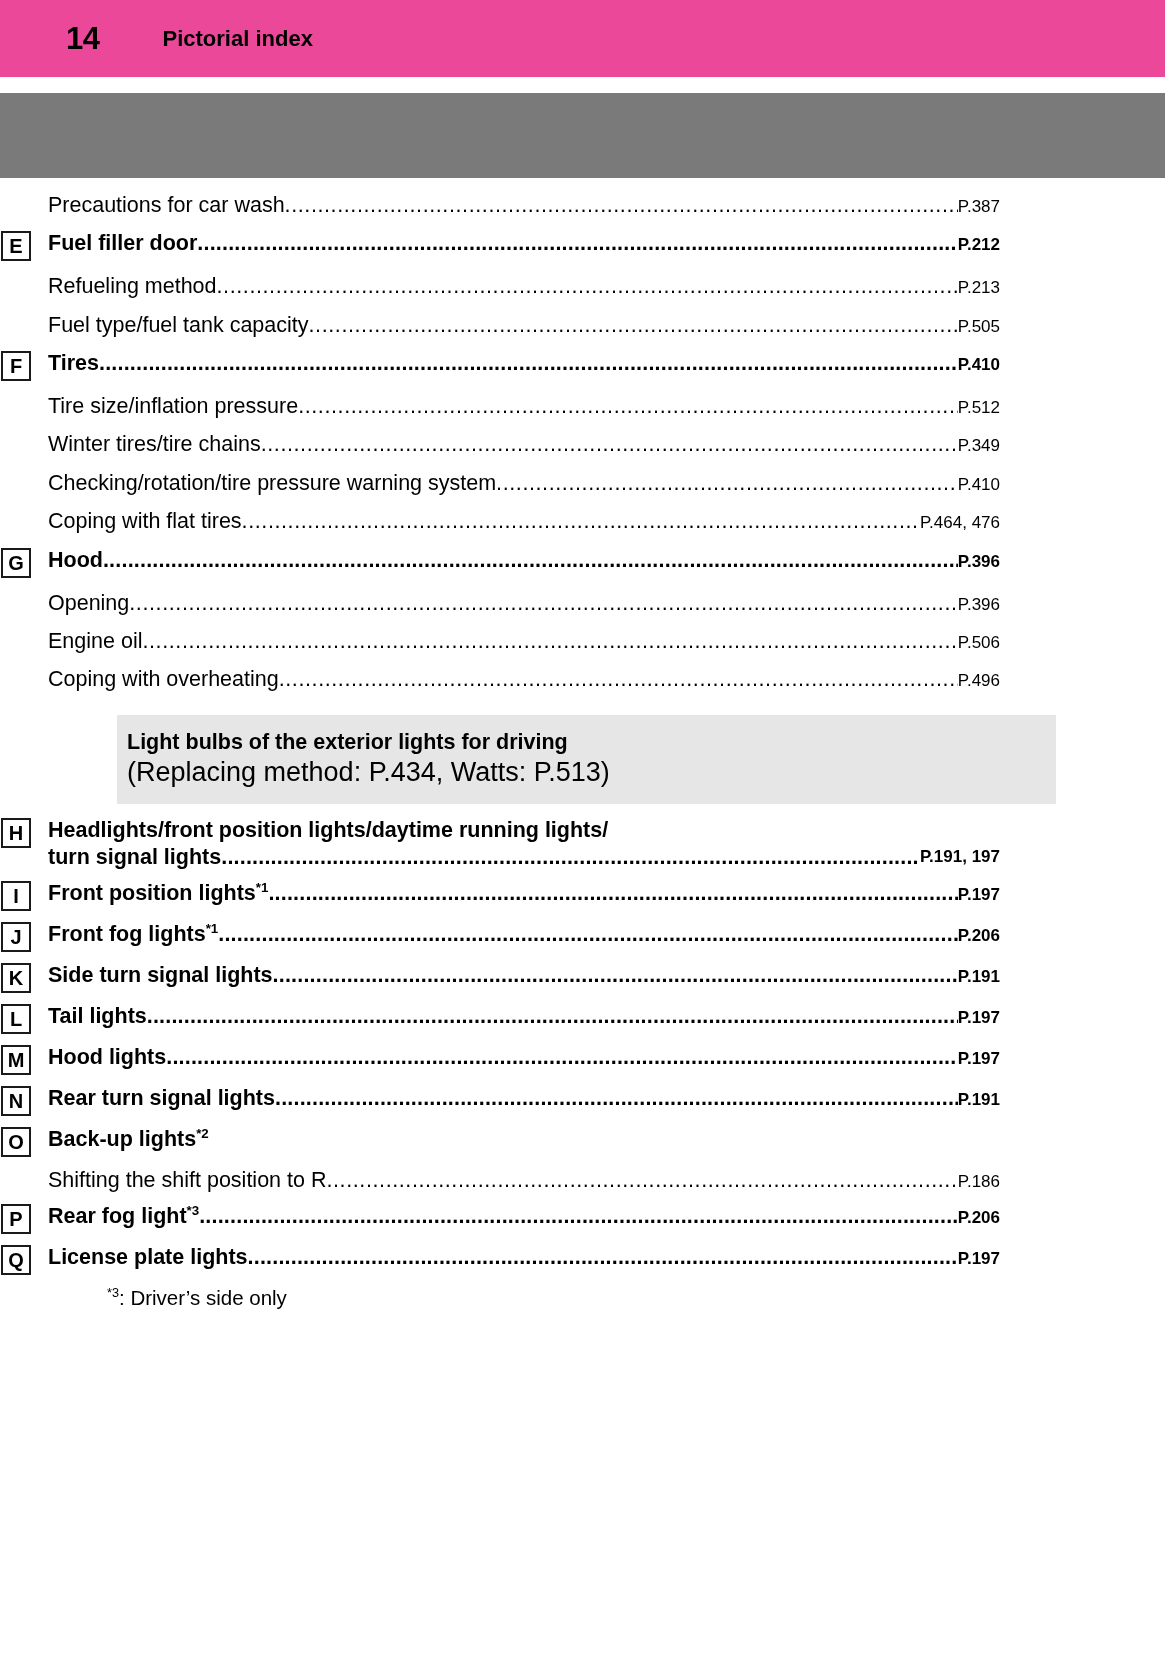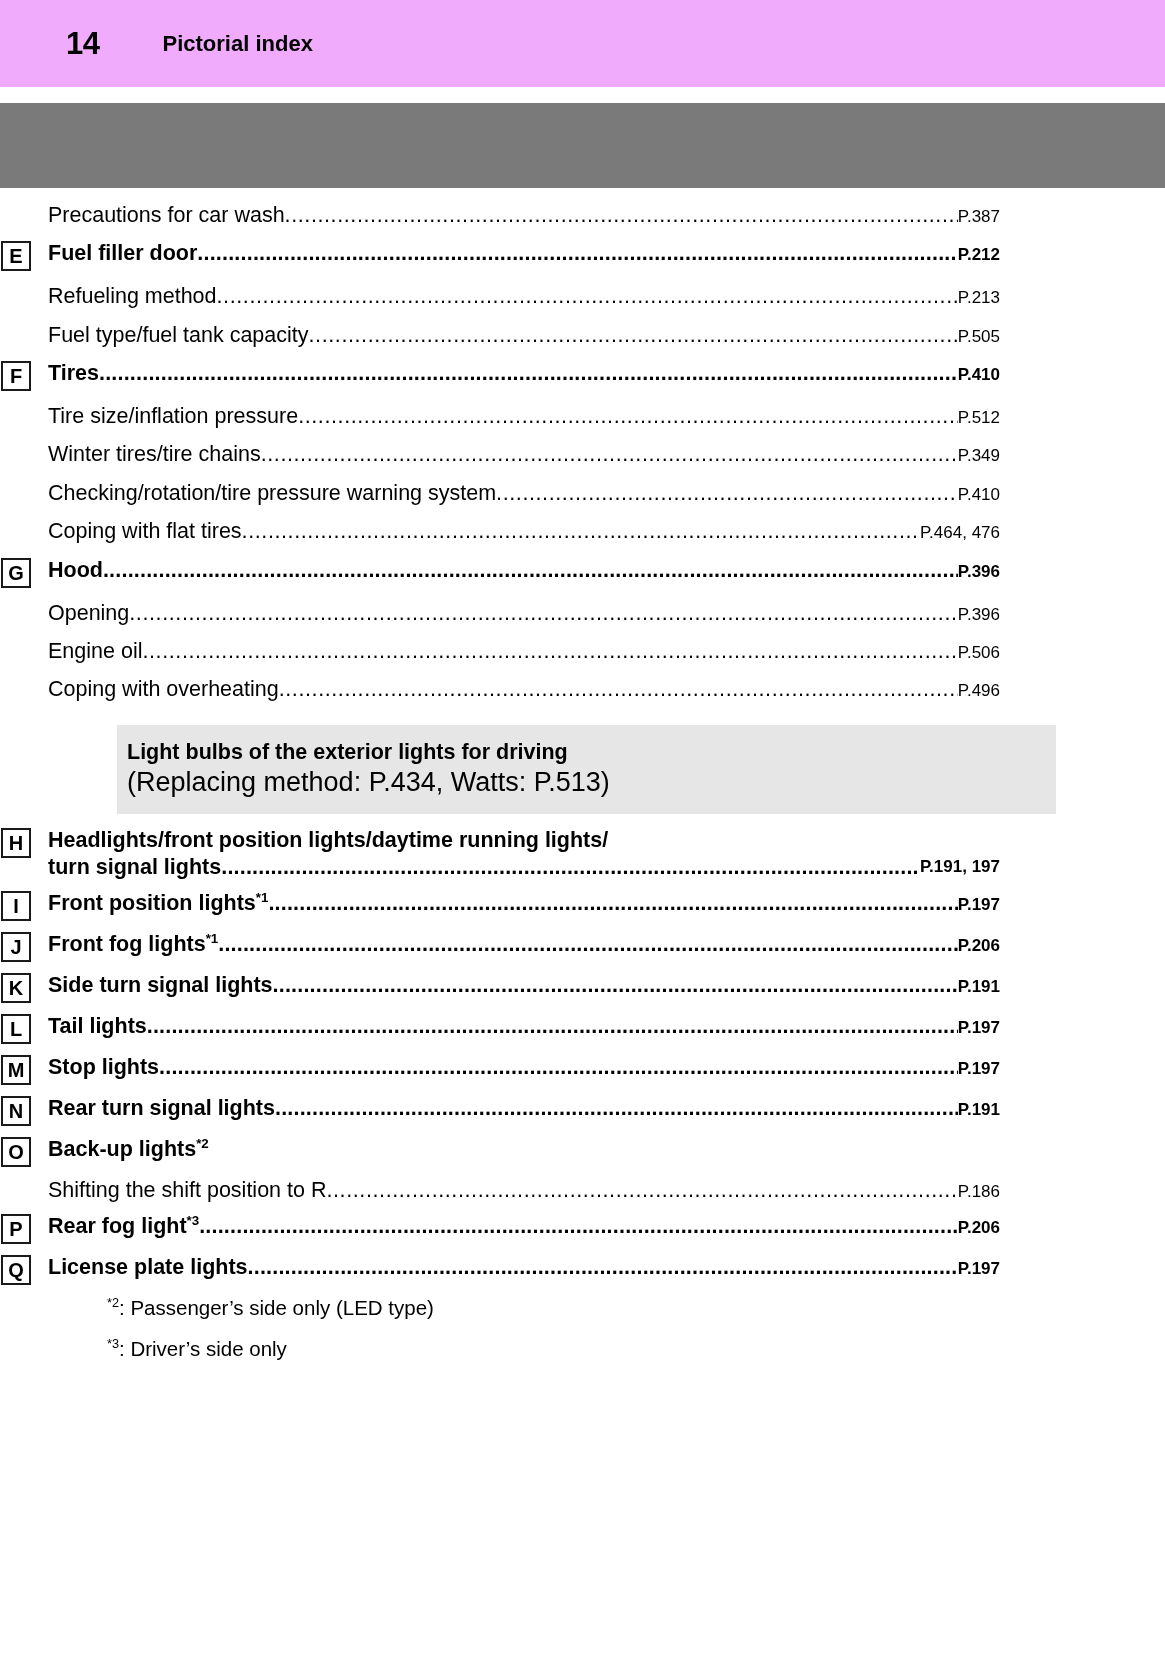--- a/index.html
+++ b/index.html
@@ -11,22 +11,22 @@
     height: 1653px;
     background: #ffffff;
     font-family: "Liberation Sans", sans-serif;
     color: #000000;
     overflow: hidden;
     position: relative;
   }
 
   
   .page-header {
-    height: 87px;
-    background: #f0abfc;
+    height: 77px;
+    background: #ec4899;
     display: flex;
     align-items: center;
     padding-left: 66px;
     box-sizing: border-box;
   }
   .page-number {
     font-size: 31px;
     font-weight: bold;
     letter-spacing: -0.5px;
     line-height: 1;
@@ -409,21 +409,21 @@
             <span class="pageref">P.197</span>
           </div>
         </div>
       </div>
       <div class="entry main">
         <div class="badge-slot">
           <span class="badge">M</span>
         </div>
         <div class="entry-text">
           <div class="line">
-            <span class="label">Stop lights</span>
+            <span class="label">Hood lights</span>
             <span class="leader">................................................................................................................................................................................................</span>
             <span class="pageref">P.197</span>
           </div>
         </div>
       </div>
       <div class="entry main">
         <div class="badge-slot">
           <span class="badge">N</span>
         </div>
         <div class="entry-text">
@@ -474,16 +474,15 @@
           <div class="line">
             <span class="label">License plate lights</span>
             <span class="leader">................................................................................................................................................................................................</span>
             <span class="pageref">P.197</span>
           </div>
         </div>
       </div>
     </div>
 
   <div class="footnotes" id="footnotes">
-      <div class="footnote"><sup>*2</sup><span>: Passenger’s side only (LED type)</span></div>
       <div class="footnote"><sup>*3</sup><span>: Driver’s side only</span></div>
     </div>
 </div>
 
 </body></html>

